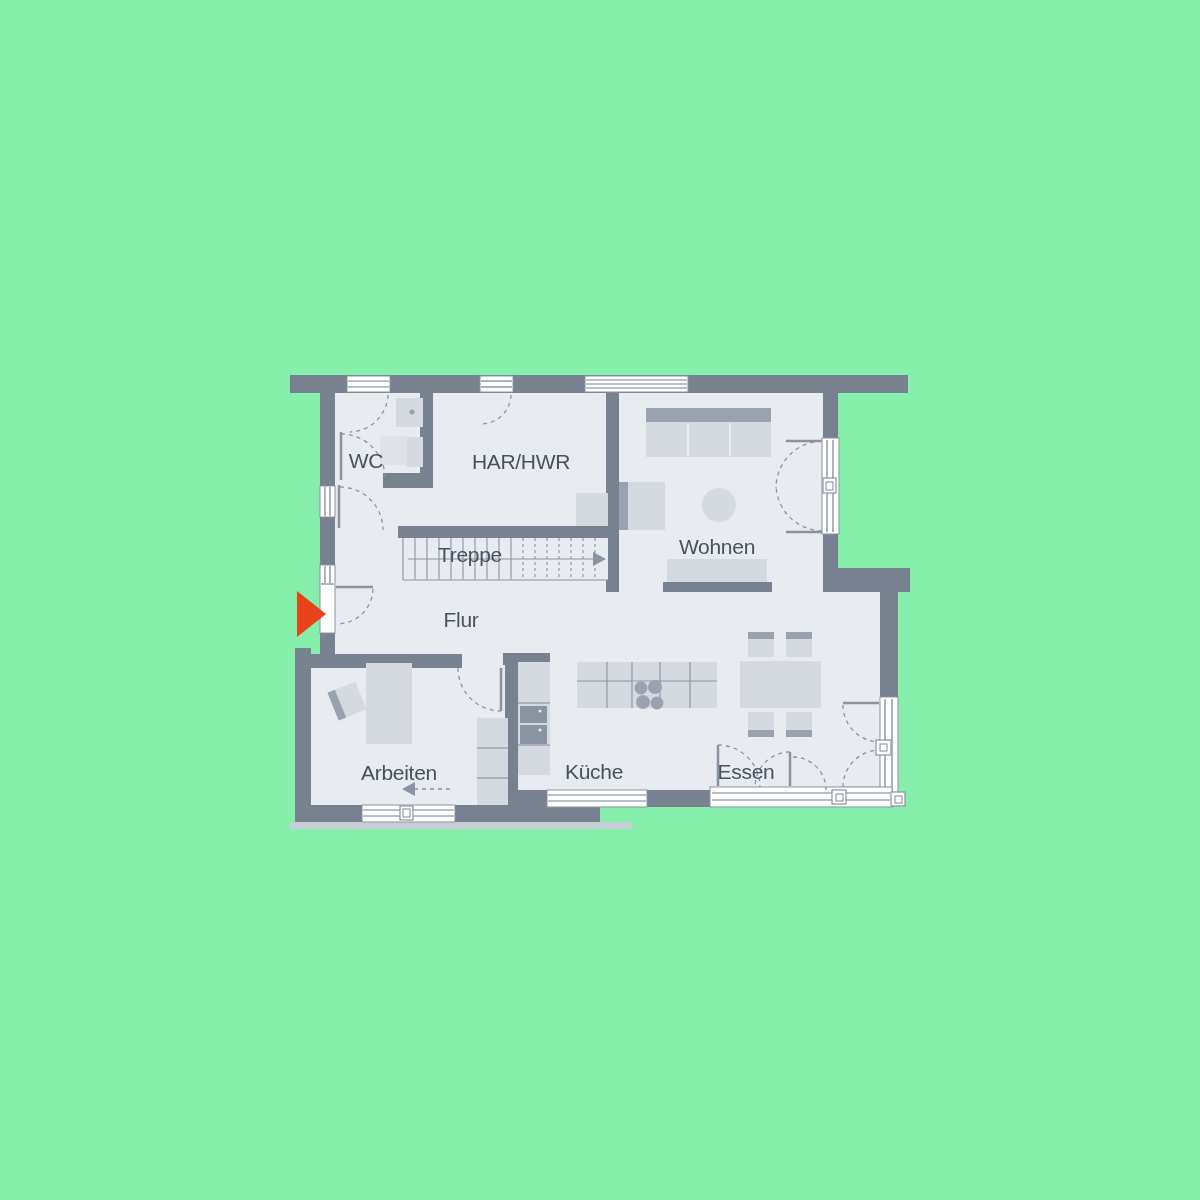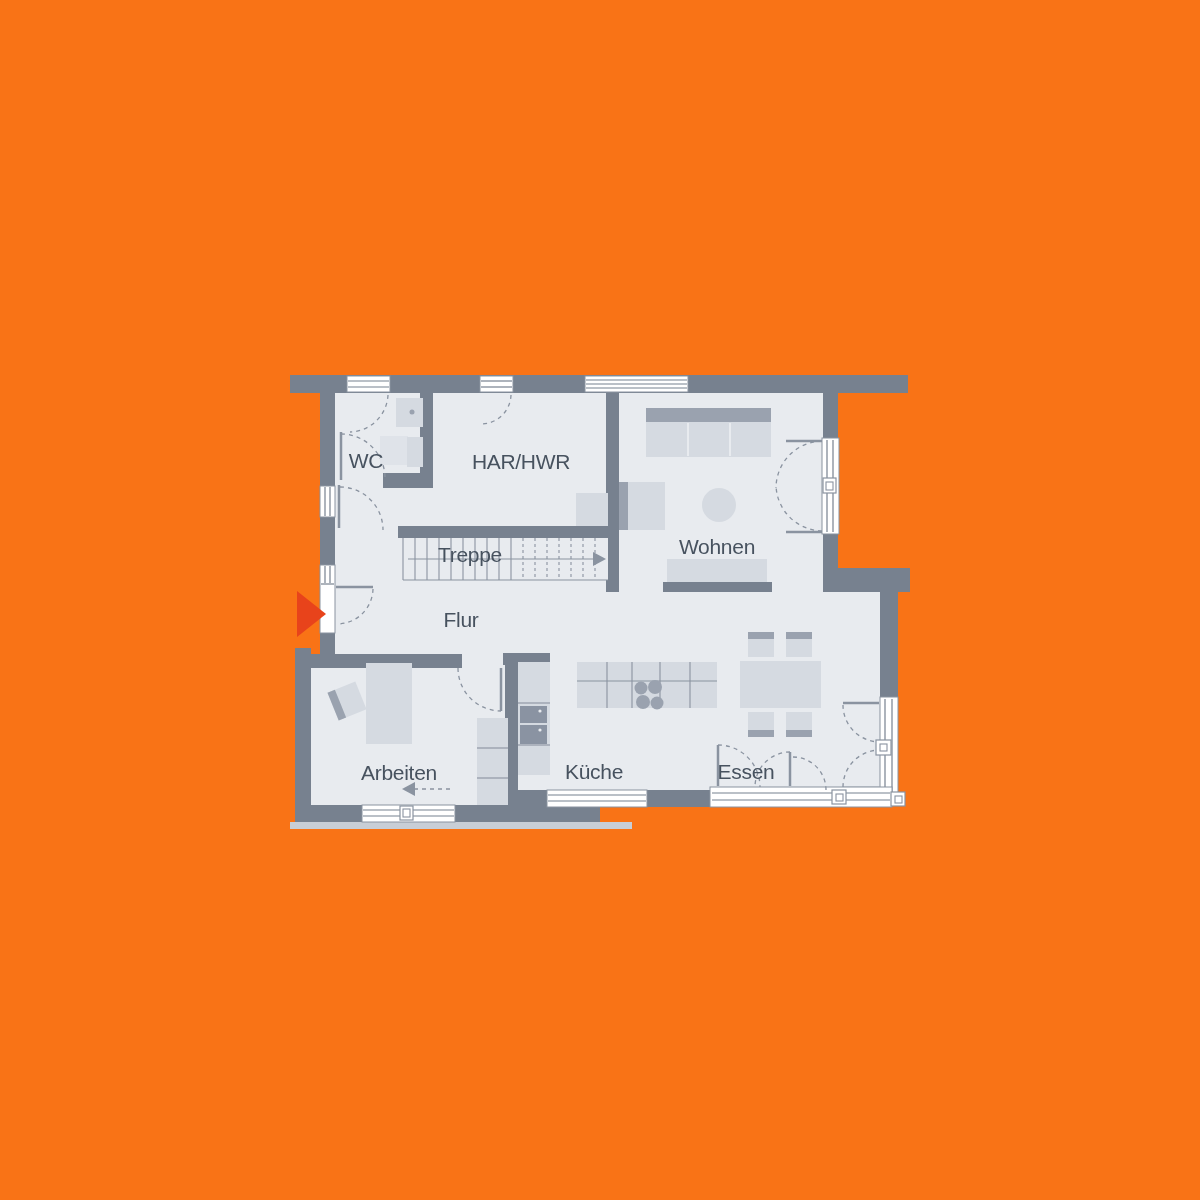--- a/index.html
+++ b/index.html
@@ -1,16 +1,16 @@
 <!DOCTYPE html>
 <html style="--wall: #77818F; --floor: #E8EBEF; --furniture: #D5DAE1; --furniture_light: #DFE3E9; --furniture_dark: #9AA2AF; --appliance: #8A93A2; --line: #8A93A0; --shadow: #C8CED6; --accent: #E8431B; --text: #47525F;"><head>
 <meta charset="utf-8">
 <style>
   html,body{margin:0;padding:0;background:#ffffff;width:1200px;height:1200px;overflow:hidden;}
-  #canvas{position:relative;width:1200px;height:1200px;background:#f97316;}
+  #canvas{position:relative;width:1200px;height:1200px;background:#86efac;}
   svg{position:absolute;left:0;top:0;}
   .wall{fill:var(--wall,#77818F);}
   .floor{fill:var(--floor,#E8EBEF);}
   .shadow{fill:var(--shadow,#C8CED6);}
   .win{fill:#ffffff;stroke:var(--line,#8A93A0);stroke-width:1;}
   .gl{stroke:var(--wall,#77818F);stroke-width:1.2;fill:none;}
   .furn{fill:var(--furniture,#D5DAE1);}
   .furnL{fill:var(--furniture_light,#DFE3E9);}
   .furnD{fill:var(--furniture_dark,#9AA2AF);}
   .appl{fill:var(--appliance,#8A93A2);}

